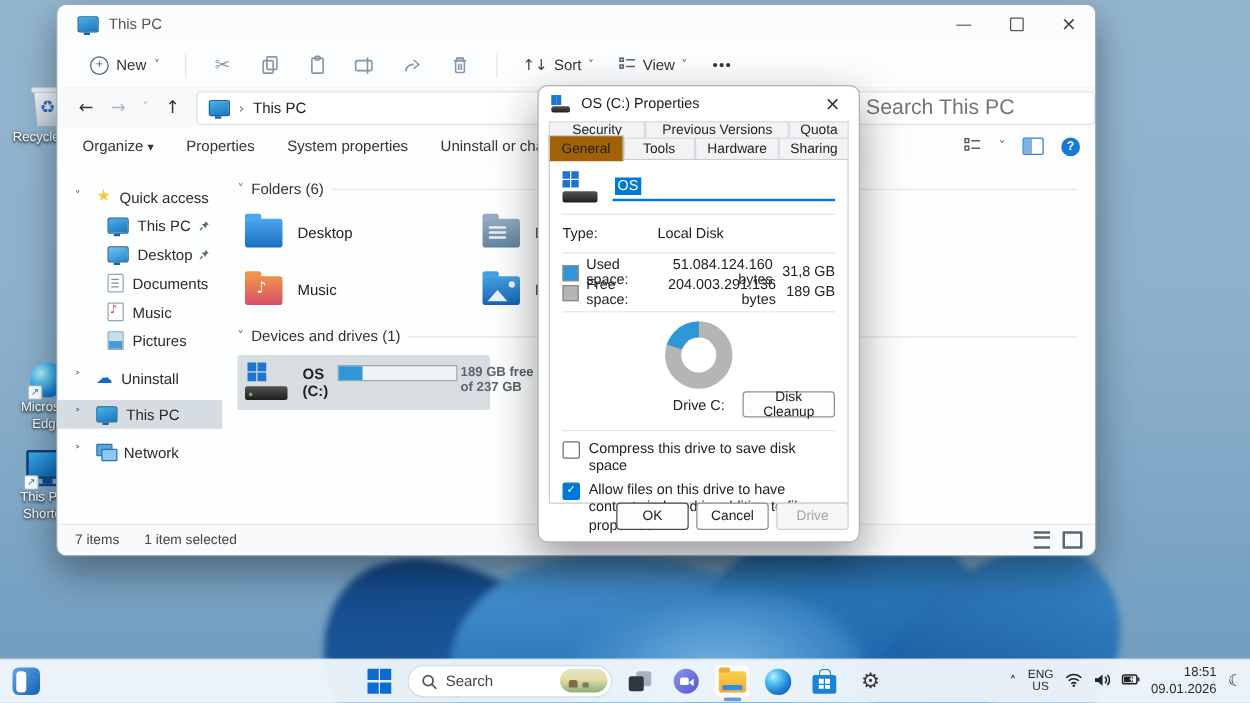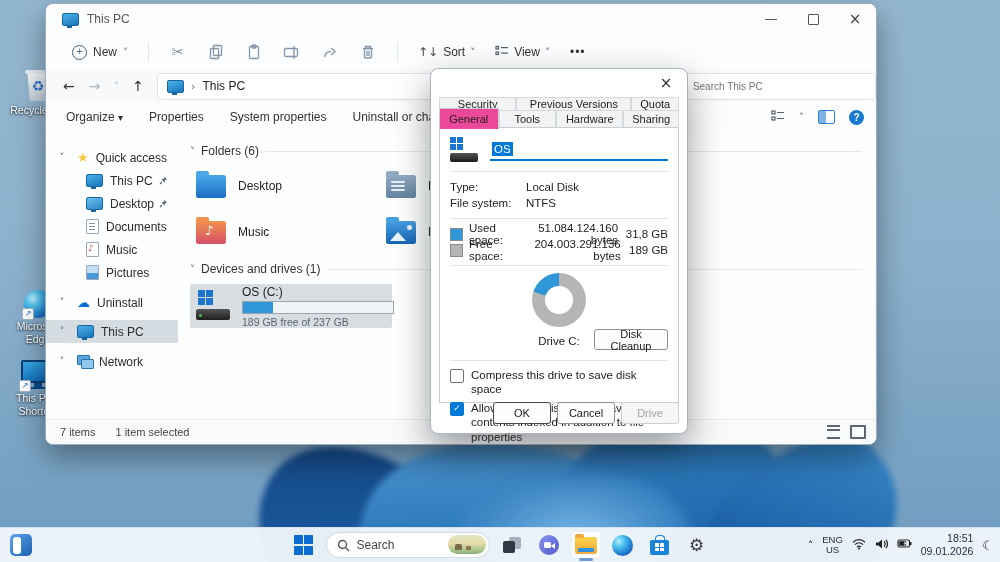--- a/index.html
+++ b/index.html
@@ -73,21 +73,21 @@
   .chev{font-family:"DejaVu Sans",sans-serif;font-size:10px;color:#667;}
   .glyph{font-family:"DejaVu Sans",sans-serif;}
 
   .navrow{position:absolute;left:0;top:66px;right:0;height:32px;display:flex;align-items:center;background:#f7f9fb;}
   .nav-arrow{width:26px;text-align:center;font-size:14px;color:#333;font-family:"DejaVu Sans",sans-serif;}
   .nav-dim{color:#a9b6c1;}
   .addressbox{margin-left:6px;width:505px;height:25px;background:#fff;border:1px solid #dfe3e8;border-radius:4px;
       display:flex;align-items:center;gap:7px;padding-left:9px;}
   .searchbox{margin-left:14px;width:186px;height:25px;background:#fff;border:1px solid #dfe3e8;border-radius:4px;
       display:flex;align-items:center;padding-left:8px;}
-  .searchbox input{border:none;outline:none;width:150px;font-size:10px;color:#333;
+  .searchbox input{border:none;outline:none;width:150px;font-size:17px;color:#333;
       font-family:"Liberation Sans",sans-serif;background:transparent;}
 
   .cmdbar{position:absolute;left:0;top:98px;right:0;height:30px;display:flex;align-items:center;
       background:#fdfdfe;border-bottom:1px solid #eceff2;padding-left:20px;gap:26px;color:#333;}
   .cmd-right{position:absolute;right:12px;top:0;height:30px;display:flex;align-items:center;gap:14px;}
   .view-mini svg{stroke:#55606b;fill:none;stroke-width:1.2;}
   .preview-ico{width:15px;height:12px;border:1px solid #2f7fd0;border-radius:2px;
       background:linear-gradient(90deg,#7fb3e6 0 45%,#fff 45%);}
   .help-ico{width:15px;height:15px;border-radius:50%;background:#1779d2;color:#fff;font-size:10px;font-weight:bold;
       display:flex;align-items:center;justify-content:center;}
@@ -134,21 +134,21 @@
 
   .drive-tile{width:196px;height:44px;display:flex;align-items:center;gap:10px;background:#d8dde2;border-radius:2px;
       padding-left:6px;}
   .drive-ico{position:relative;width:36px;height:32px;flex:none;}
   .winlogo{position:absolute;left:2px;top:0;width:15px;height:15px;display:grid;grid-template-columns:7px 7px;
       grid-template-rows:7px 7px;gap:1px;}
   .winlogo span{background:#1b75d1;}
   .drive-body{position:absolute;left:0;bottom:2px;width:34px;height:11px;border-radius:2px;
       background:linear-gradient(180deg,#555,#1d1d1d);}
   .drive-led{position:absolute;left:3px;bottom:5px;width:3px;height:3px;border-radius:50%;background:#47c24a;}
-  .drive-info{display:flex;flex-direction:column;gap:2px;}
+  .drive-info{display:flex;gap:2px;font-weight:bold;}
   .drive-bar{width:150px;height:11px;border:1px solid #9aa6b0;background:#f0f3f5;}
   .drive-fill{height:100%;background:#2f96d8;}
   .drive-free{font-size:10.5px;color:#5a6570;}
 
   .statusbar{position:absolute;left:0;bottom:0;right:0;height:24px;background:#f9fafc;border-top:1px solid #e7ebef;
       display:flex;align-items:center;padding-left:14px;gap:20px;color:#444;font-size:11px;}
   .status-right{position:absolute;right:10px;display:flex;gap:10px;align-items:center;}
   .sv-lines{width:13px;height:10px;border-top:2px solid #5b6670;border-bottom:2px solid #5b6670;position:relative;}
   .sv-lines::after{content:"";position:absolute;left:0;top:2px;width:13px;height:2px;background:#5b6670;}
   .sv-thumb{width:12px;height:10px;border:2px solid #5b6670;border-radius:1px;}
@@ -162,21 +162,21 @@
   .dlg-drive-ico{position:relative;width:16px;height:14px;}
   .dlg-drive-ico .winlogo{width:8px;height:8px;grid-template-columns:3.5px 3.5px;grid-template-rows:3.5px 3.5px;gap:.8px;left:0;}
   .dlg-drive-ico .drive-body{width:15px;height:5px;bottom:0;}
 
   .tabs{position:absolute;left:8px;right:8px;top:28px;height:38px;}
   .tabrow{display:flex;}
   .tab{border:1px solid #d7dadd;background:#f2f3f4;text-align:center;color:#222;}
   .trow-back .tab{height:13px;line-height:13px;border-bottom:none;font-size:11px;}
   .trow-front{position:absolute;left:0;right:0;top:13px;}
   .trow-front .tab{height:17px;line-height:17px;border-bottom:none;font-size:11px;}
-  .tab.active{background:#ec4899;position:relative;z-index:2;margin-top:-2px;height:20px;line-height:20px;
+  .tab.active{background:#a16207;position:relative;z-index:2;margin-top:-2px;height:20px;line-height:20px;
       border:1px solid #c9cdd1;border-bottom:none;}
   .t-sec{width:76px;} .t-prev{width:114px;} .t-quota{width:46px;}
   .t-gen{width:58px;} .t-tools{width:56px;} .t-hw{width:66px;} .t-share{width:54px;}
 
   .panel{position:absolute;left:8px;right:8px;top:58px;height:276px;border:1px solid #c9cdd1;background:#fff;
       padding:8px 10px 0 10px;box-sizing:border-box;}
   .lab-row{display:flex;align-items:center;gap:10px;height:28px;}
   .big-drive{position:relative;width:30px;height:26px;flex:none;}
   .big-drive .winlogo{width:13px;height:13px;grid-template-columns:6px 6px;grid-template-rows:6px 6px;gap:1px;left:0;}
   .big-drive .drive-body{width:28px;height:9px;bottom:1px;}
@@ -538,20 +538,32 @@
       <span>7 items</span>
       <span>1 item selected</span>
       <span class="status-right">
         <span class="sv-lines"></span>
         <span class="sv-thumb"></span>
       </span>
     </div>
   </div>
 
   <div class="dialog">
+    <div class="dlg-title">
+      <span class="dlg-drive-ico">
+        <span class="winlogo">
+            <span></span>
+            <span></span>
+            <span></span>
+            <span></span>
+          </span>
+        <span class="drive-body"></span>
+      </span>
+      <span>OS (C:) Properties</span>
+    </div>
     <div class="dlg-close glyph" style="font-size:15px;">×</div>
 
     <div class="tabs">
       <div class="tabrow trow-back">
         <span class="tab t-sec">Security</span>
         <span class="tab t-prev">Previous Versions</span>
         <span class="tab t-quota">Quota</span>
       </div>
       <div class="tabrow trow-front">
         <span class="tab t-gen active">General</span>
@@ -573,24 +585,20 @@
           <span class="drive-body"></span>
         </span>
         <span class="lab-field">
           <span class="sel-text">OS</span>
         </span>
       </div>
       <hr class="dhr">
       <div class="inforow">
         <span class="ilab">Type:</span>
         <span>Local Disk</span>
-      </div>
-      <div class="inforow">
-        <span class="ilab">File system:</span>
-        <span>NTFS</span>
       </div>
       <hr class="dhr">
       <div class="spacerow">
         <span class="swatch sw-used"></span>
         <span class="slab">Used space:</span>
         <span class="sbytes">51.084.124.160 bytes</span>
         <span class="ssize">31,8 GB</span>
       </div>
       <div class="spacerow">
         <span class="swatch sw-free"></span>

